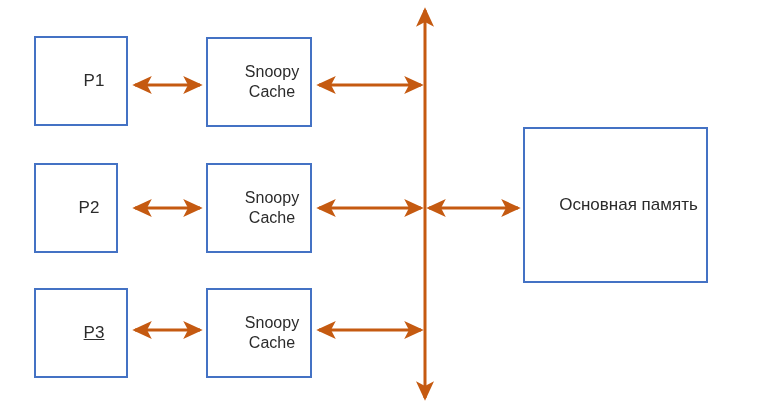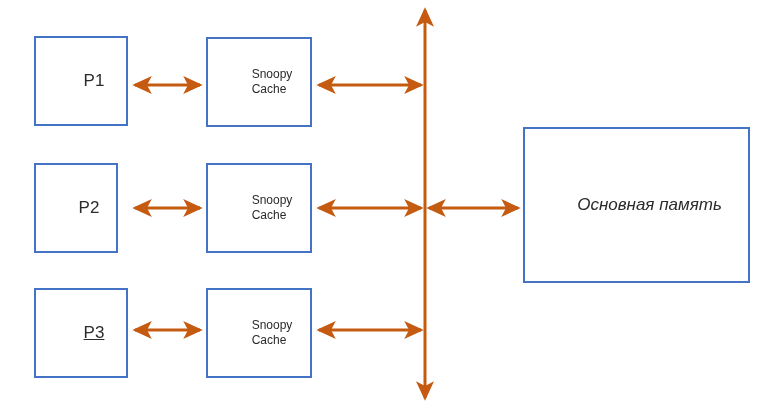--- a/index.html
+++ b/index.html
@@ -16,29 +16,30 @@
     font-family: "Liberation Sans", sans-serif;
   }
   .node-box {
     position: absolute;
     box-sizing: border-box;
     border: 2px solid #4472C4;
     background: #ffffff;
     display: flex;
     align-items: center;
     justify-content: center;
+    text-align: center;
     color: #2b2b2b;
     line-height: 1.22;
     padding-left: 26px;
   }
   .proc-box {
     font-size: 17px;
   }
   .cache-box {
-    font-size: 12px;
+    font-size: 16px;
   }
   .memory-box {
     font-size: 17px;
   }
   .cache-label {
     display: block;
     white-space: pre-line;
   }
   .svg-layer {
     position: absolute;
@@ -103,17 +104,17 @@
   </div>
   <div class="node-box cache-box" style="left:206px; top:163px; width:106px; height:90px;">
     <span class="cache-label">Snoopy
 Cache</span>
   </div>
   <div class="node-box cache-box" style="left:206px; top:288px; width:106px; height:90px;">
     <span class="cache-label">Snoopy
 Cache</span>
   </div>
 
-  <div class="node-box memory-box" style="left:523px; top:127px; width:227px; height:156px;font-style:italic;">
+  <div class="node-box memory-box" style="left:523px; top:127px; width:185px; height:156px;">
     <span>Основная память</span>
   </div>
 
 </div>
 
 </body></html>

